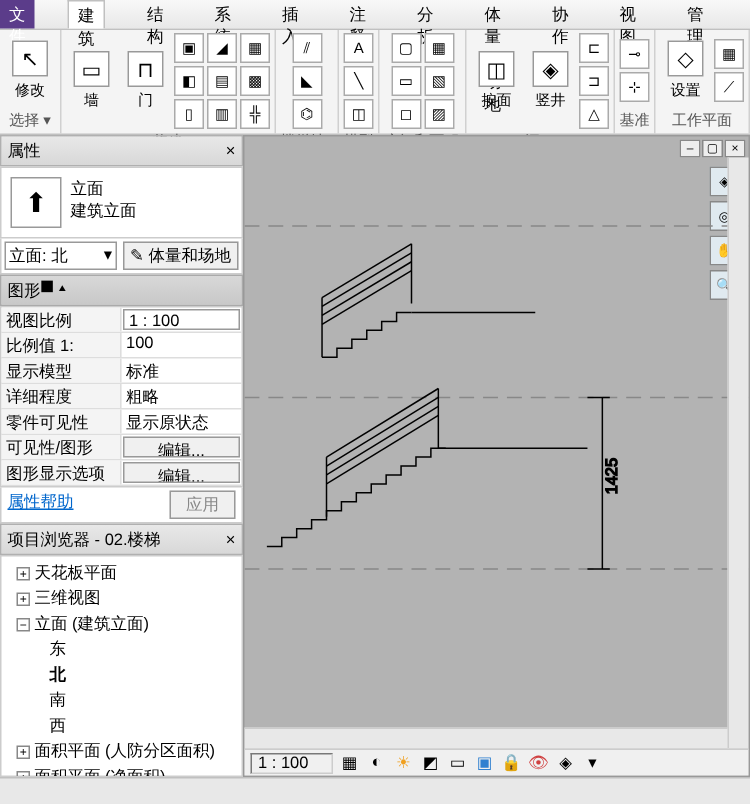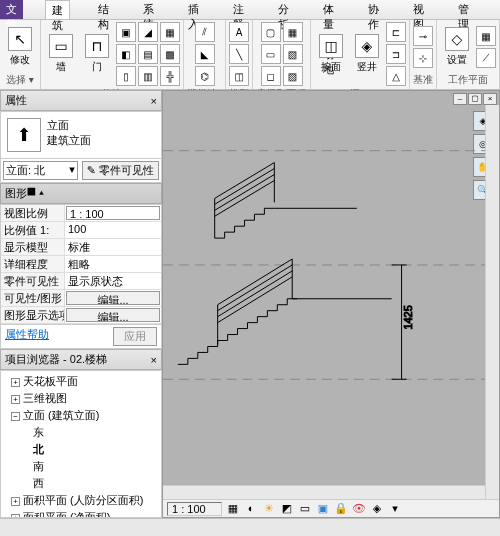--- a/index.html
+++ b/index.html
@@ -27,21 +27,21 @@
 
 .prop-top { display: flex; padding: 6px; border: 1px solid #ccc; gap: 6px; }
 .prop-top .thumb { width: 34px; height: 34px; border: 1px solid #999; background: #fff; display: flex; align-items: center; justify-content: center; font-size: 18px; }
 .prop-row { display: flex; border: 1px solid #ccc; border-top: none; }
 .prop-row .dd { flex: 1; border: 1px solid #999; margin: 2px; padding: 1px 2px; display: flex; justify-content: space-between; cursor: pointer; }
 .prop-row .btn { border: 1px solid #999; margin: 2px; padding: 1px 4px; cursor: pointer; background: #f0f0f0; }
 
 .cat-hdr { background: linear-gradient(#d8d8d8,#c8c8c8); padding: 2px 4px; border: 1px solid #aaa; display: flex; }
 .prop-grid { border: 1px solid #ccc; }
 .pg-row { display: flex; border-bottom: 1px solid #ddd; height: 17px; }
-.pg-row .k { width: 64px; padding: 1px 3px; background: #f4f4f4; border-right: 1px solid #ddd; overflow: hidden; white-space: nowrap; }
+.pg-row .k { width: 80px; padding: 1px 3px; background: #f4f4f4; border-right: 1px solid #ddd; overflow: hidden; white-space: nowrap; }
 .pg-row .v { flex: 1; padding: 1px 3px; overflow: hidden; white-space: nowrap; }
 .pg-row .v.input { border: 1px solid #999; margin: 1px; }
 .pg-row .v.btn { text-align: center; border: 1px solid #999; margin: 1px; background: #f0f0f0; cursor: pointer; }
 .help-row { display: flex; justify-content: space-between; padding: 2px 4px; border: 1px solid #ccc; border-top: none; }
 .help-row .link { color: #0066cc; text-decoration: underline; cursor: pointer; }
 .help-row .apply { border: 1px solid #999; padding: 1px 10px; color: #888; background: #f0f0f0; margin-left: 40px; }
 
 .tree { flex: 1; border: 1px solid #ccc; overflow: auto; padding: 2px; }
 .tree-item { padding: 1px 2px; white-space: nowrap; cursor: pointer; }
 .tree-item .tw { display: inline-block; width: 9px; height: 9px; border: 1px solid #888; text-align: center; line-height: 7px; font-size: 8px; margin-right: 3px; }
@@ -207,21 +207,21 @@
       <div>
         <div>立面</div>
         <div>建筑立面</div>
       </div>
     </div>
     <div class="prop-row">
       <div class="dd">
           <span>立面: 北</span>
           <span>▾</span>
         </div>
-      <div class="btn">✎ 零件可见性</div>
+      <div class="btn">✎ 体量和场地</div>
     </div>
     <div class="cat-hdr">
       <span>图形</span>
       <span>⯀ ▴</span>
     </div>
     <div class="prop-grid">
       <div class="pg-row">
           <div class="k">视图比例</div>
           <div class="v input">1 : 100</div>
         </div>

